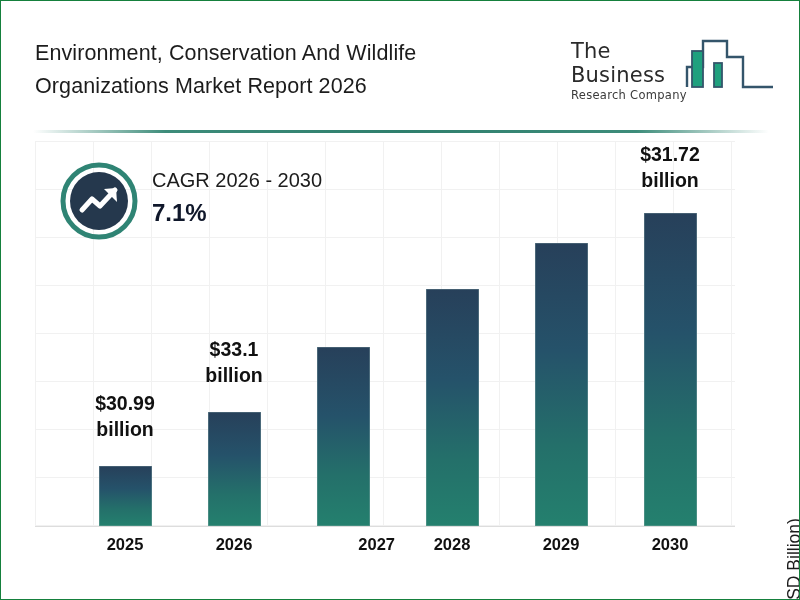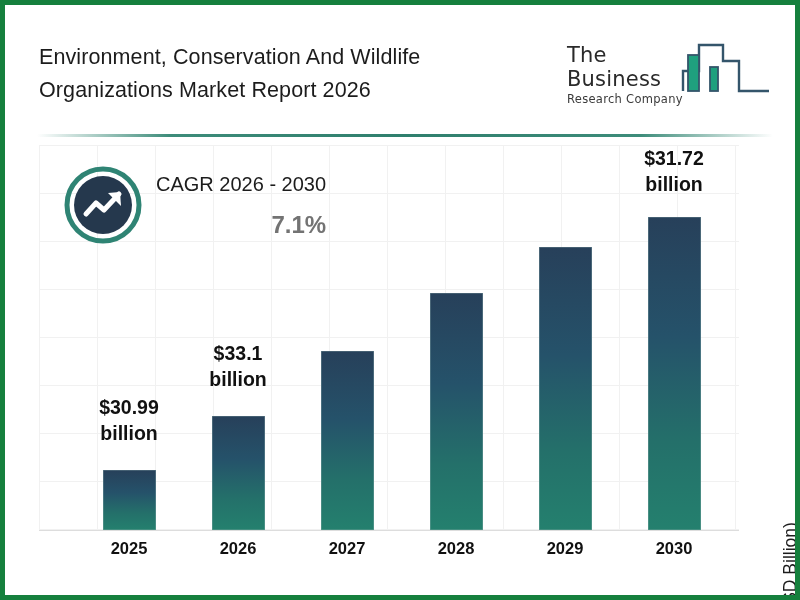--- a/index.html
+++ b/index.html
@@ -1,20 +1,20 @@
 <!DOCTYPE html>
 <html><head>
 <meta charset="utf-8">
 <style>
   html,body{margin:0;padding:0;background:#ffffff;}
   body{width:800px;height:600px;overflow:hidden;
        font-family:"Liberation Sans","DejaVu Sans",sans-serif;}
 
   #canvas{position:relative;width:800px;height:600px;background:#fff;
-          border:5px solid #15803d;box-sizing:border-box;overflow:hidden;}
+          border:1px solid #15803d;box-sizing:border-box;overflow:hidden;}
 
   
   #title{position:absolute;left:34px;top:36px;width:520px;
          font-size:21.5px;line-height:33px;color:#1c1c1c;font-weight:400;
          letter-spacing:.1px;}
   #title .ln{display:block;}
 
   #logo{position:absolute;right:22px;top:26px;width:210px;height:74px;}
   #logo .lg-text{position:absolute;left:4px;top:12px;width:140px;text-align:left;}
   #logo .lg-l1{font-size:21px;color:#2a2a2a;letter-spacing:.2px;
@@ -43,21 +43,21 @@
        box-shadow:0 0 0 .6px rgba(150,180,180,.55) inset;}
 
   .vlabel{position:absolute;text-align:center;font-weight:bold;color:#111;
           font-size:19.5px;line-height:26px;width:150px;}
 
   
   #cagr{position:absolute;left:59px;top:155px;width:320px;height:90px;}
   #cagr-circle{position:absolute;left:0;top:6px;width:78px;height:78px;}
   #cagr-text{position:absolute;left:92px;top:10px;}
   #cagr-label{font-size:20px;color:#1c1c1c;line-height:28px;white-space:nowrap;}
-  #cagr-value{font-size:24px;color:#737373;font-weight:bold;line-height:34px;margin-top:10px;text-align:right;}
+  #cagr-value{font-size:24px;color:#0f172a;font-weight:bold;line-height:34px;margin-top:2px;}
 
   
   .xtick{position:absolute;top:534px;width:120px;text-align:center;
          font-size:16.5px;font-weight:bold;color:#111;}
 
   #ytitle{position:absolute;right:-3px;top:215px;
           transform:rotate(-90deg);transform-origin:right top;
           font-size:17.5px;color:#1c1c1c;white-space:nowrap;
           width:300px;text-align:left;}
   #ytitle-wrap{position:absolute;right:18px;top:218px;width:1px;height:1px;}
@@ -146,21 +146,21 @@
       <polygon points="56,26 57,40 44,27" fill="#ffffff"></polygon>
     </svg>
     <div id="cagr-text">
       <div id="cagr-label">CAGR 2026 - 2030</div>
       <div id="cagr-value">7.1%</div>
     </div>
   </div>
 
   <div class="xtick" style="left:64px;text-align:center;">2025</div>
   <div class="xtick" style="left:173px;">2026</div>
-  <div class="xtick" style="left:282px;">2027</div>
+  <div class="xtick" style="left:274px;text-align:right;">2027</div>
   <div class="xtick" style="left:391px;">2028</div>
   <div class="xtick" style="left:500px;">2029</div>
   <div class="xtick" style="left:609px;">2030</div>
 
   <div id="ytitle-wrap">
     <div id="ytitle">Market Size (in USD Billion)</div>
   </div>
 
 </div>
 

